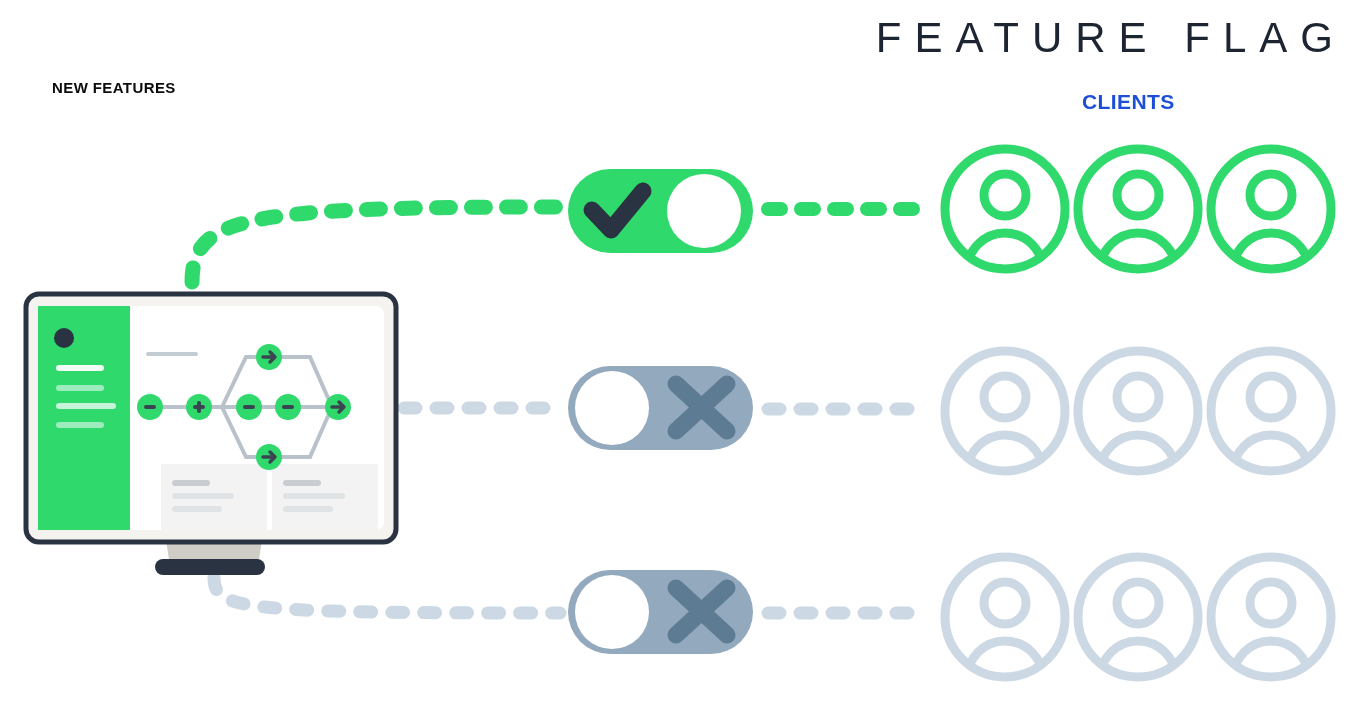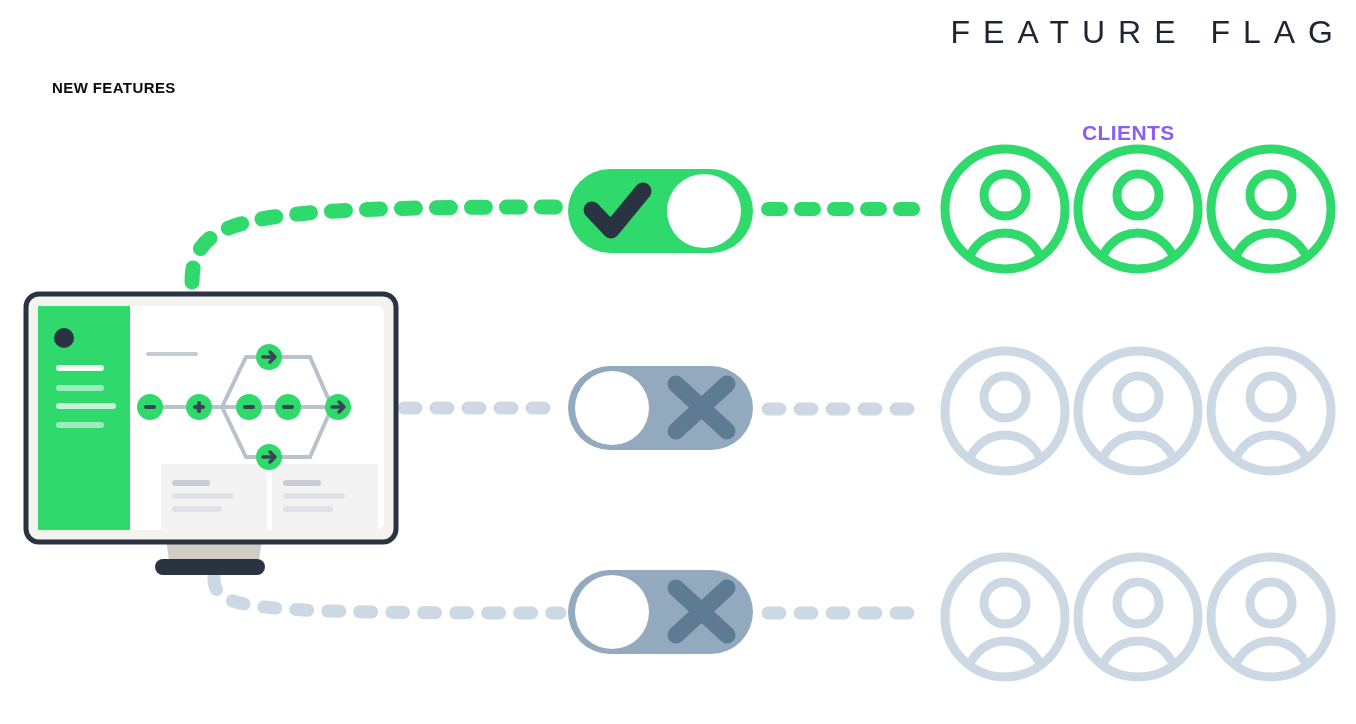--- a/index.html
+++ b/index.html
@@ -13,42 +13,41 @@
     font-family: "Liberation Sans", sans-serif;
     -webkit-font-smoothing: antialiased;
   }
 
   
   #main-title {
     position: absolute;
     left: 846px; top: 14px;
     width: 500px;
     text-align: right;
-    font-size: 32px;
+    font-size: 42px;
     font-weight: 400;
     letter-spacing: 13px;
     color: #1d2533;
     white-space: nowrap;
   }
   #new-features-label {
     position: absolute;
     left: 52px; top: 79px;
     font-size: 15px;
     font-weight: 700;
     letter-spacing: 0.4px;
     color: #0b0b0b;
   }
   #clients-label {
     position: absolute;
     left: 1082px; top: 90px;
     font-size: 21px;
     font-weight: 700;
     letter-spacing: 0.4px;
-    color: #8b5cf6;
-    margin-top: 31px;
+    color: #1d4ed8;
   }
 
   
   #art {
     position: absolute;
     left: 0; top: 0;
     width: 1356px; height: 724px;
   }
 </style>
 </head>

